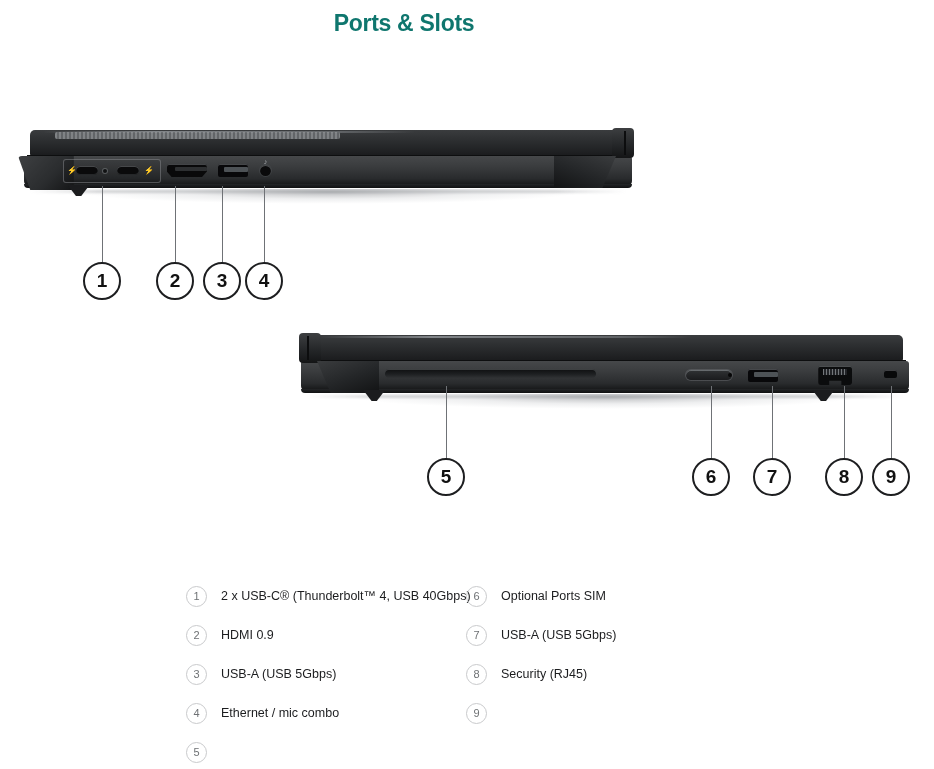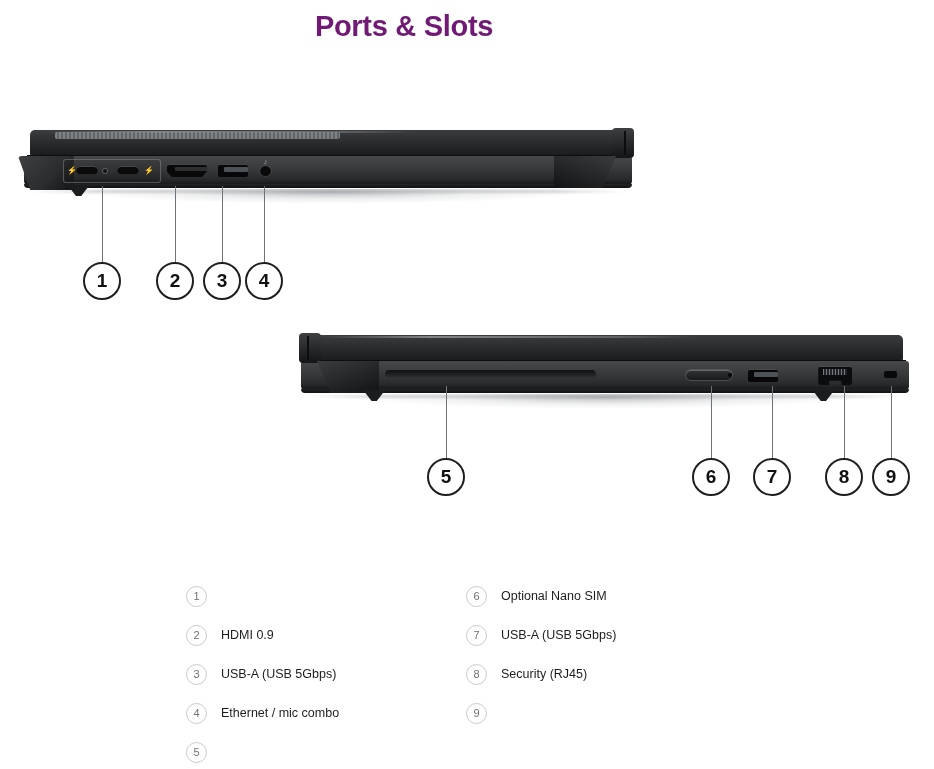--- a/index.html
+++ b/index.html
@@ -16,24 +16,24 @@
     color: #1a1a1a;
   }
 
   
   .page-title {
     position: absolute;
     top: 10px;
     left: 0;
     width: 808px;
     text-align: center;
-    font-size: 29px;
+    font-size: 23px;
     font-weight: bold;
     letter-spacing: -0.3px;
-    color: #701a75;
+    color: #0f766e;
   }
 
   
   .scene { position: absolute; }
   #scene-top    { left: 18px;  top: 128px; width: 620px; height: 100px; }
   #scene-bottom { left: 295px; top: 333px; width: 620px; height: 100px; }
 
   
   .laptop { position: absolute; left: 0; top: 0; width: 100%; height: 78px; }
 
@@ -387,41 +387,42 @@
     <div class="leader" style="left: 844px; top: 386px; height: 72px;"></div>
     <div class="bubble" style="left: 825px; top: 458px;">8</div>
     <div class="leader" style="left: 891px; top: 386px; height: 72px;"></div>
     <div class="bubble" style="left: 872px; top: 458px;">9</div>
   </div>
 
 <div class="legend">
   <div class="legend-col" id="legend-col-left">
       <div class="legend-row">
         <div class="legend-num">1</div>
+        <div class="legend-text">2 x USB-C® (Thunderbolt™ 4, USB 40Gbps)</div>
       </div>
       <div class="legend-row">
         <div class="legend-num">2</div>
         <div class="legend-text">HDMI 0.9</div>
       </div>
       <div class="legend-row">
         <div class="legend-num">3</div>
         <div class="legend-text">USB-A (USB 5Gbps)</div>
       </div>
       <div class="legend-row">
         <div class="legend-num">4</div>
         <div class="legend-text">Ethernet / mic combo</div>
       </div>
       <div class="legend-row">
         <div class="legend-num">5</div>
       </div>
     </div>
   <div class="legend-col" id="legend-col-right">
       <div class="legend-row">
         <div class="legend-num">6</div>
-        <div class="legend-text">Optional Nano SIM</div>
+        <div class="legend-text">Optional Ports SIM</div>
       </div>
       <div class="legend-row">
         <div class="legend-num">7</div>
         <div class="legend-text">USB-A (USB 5Gbps)</div>
       </div>
       <div class="legend-row">
         <div class="legend-num">8</div>
         <div class="legend-text">Security (RJ45)</div>
       </div>
       <div class="legend-row">

